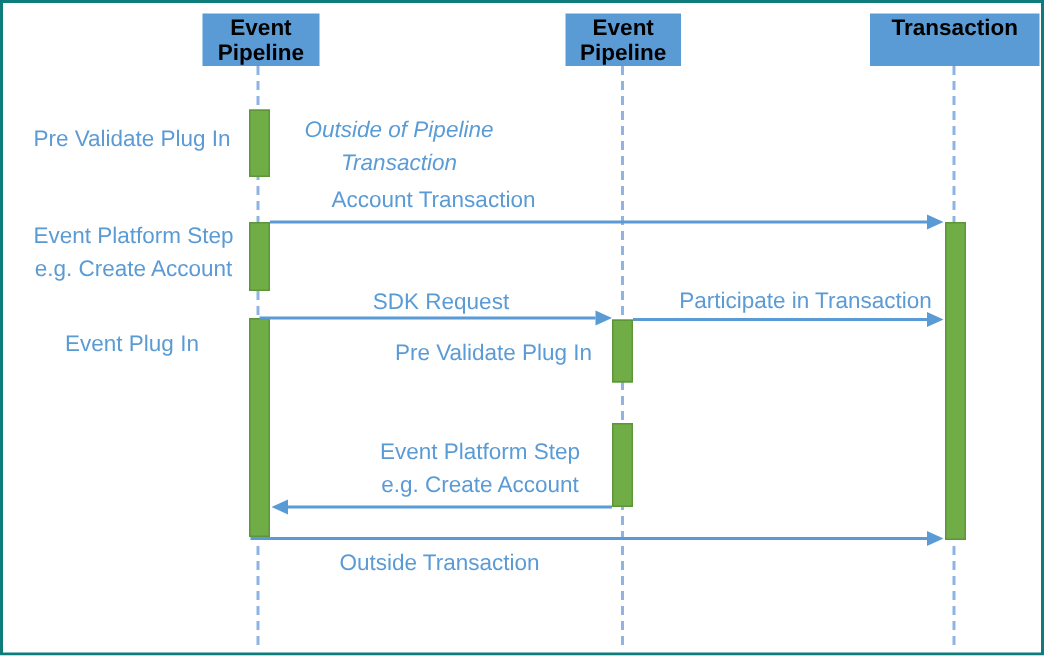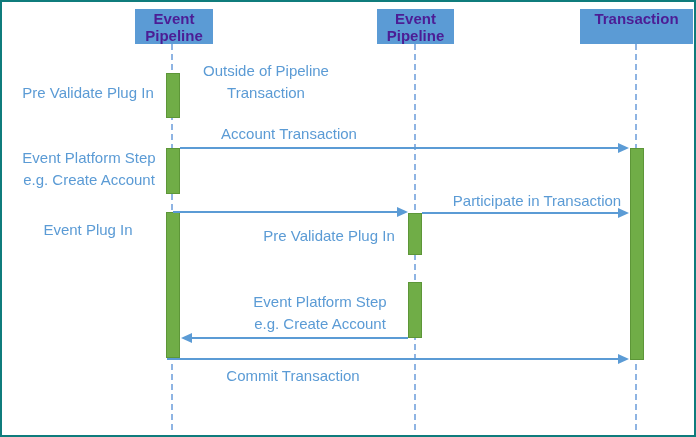--- a/index.html
+++ b/index.html
@@ -11,21 +11,21 @@
     border: 2px solid #0f7c7c;
     background: #ffffff;
     font-family: "Liberation Sans", sans-serif;
     overflow: hidden;
   }
   .header-box {
     position: absolute;
     top: 7px;
     height: 35px;
     background: #5b9bd5;
-    color: #4c1d95;
+    color: #000000;
     font-size: 15px;
     font-weight: bold;
     text-align: center;
     line-height: 17px;
     padding-top: 1px;
     box-sizing: border-box;
   }
   .lifeline {
     position: absolute;
     top: 42px;
@@ -110,35 +110,38 @@
     <div>Pre Validate Plug In</div>
   </div>
   <div class="lbl" style="left:7px; top:145px; width:160px;">
     <div>Event Platform Step</div>
     <div>e.g. Create Account</div>
   </div>
   <div class="lbl" style="left:6px; top:217px; width:160px;">
     <div>Event Plug In</div>
   </div>
 
-  <div class="lbl" style="left:184px; top:58px; width:160px;">
+  <div class="lbl" style="left:184px; top:74px; width:160px;font-style:italic;">
     <div>Outside of Pipeline</div>
     <div>Transaction</div>
   </div>
   <div class="lbl" style="left:247px; top:223px; width:160px;">
     <div>Pre Validate Plug In</div>
   </div>
   <div class="lbl" style="left:238px; top:289px; width:160px;">
     <div>Event Platform Step</div>
     <div>e.g. Create Account</div>
   </div>
 
   <div class="lbl" style="left:207px; top:121px; width:160px;">
     <div>Account Transaction</div>
   </div>
+  <div class="lbl" style="left:212px; top:189px; width:160px;">
+    <div>SDK Request</div>
+  </div>
   <div class="lbl" style="left:440px; top:188px; width:190px;">
     <div>Participate in Transaction</div>
   </div>
   <div class="lbl" style="left:211px; top:363px; width:160px;">
-    <div>Commit Transaction</div>
+    <div>Outside Transaction</div>
   </div>
 
 </div>
 
 </body></html>

